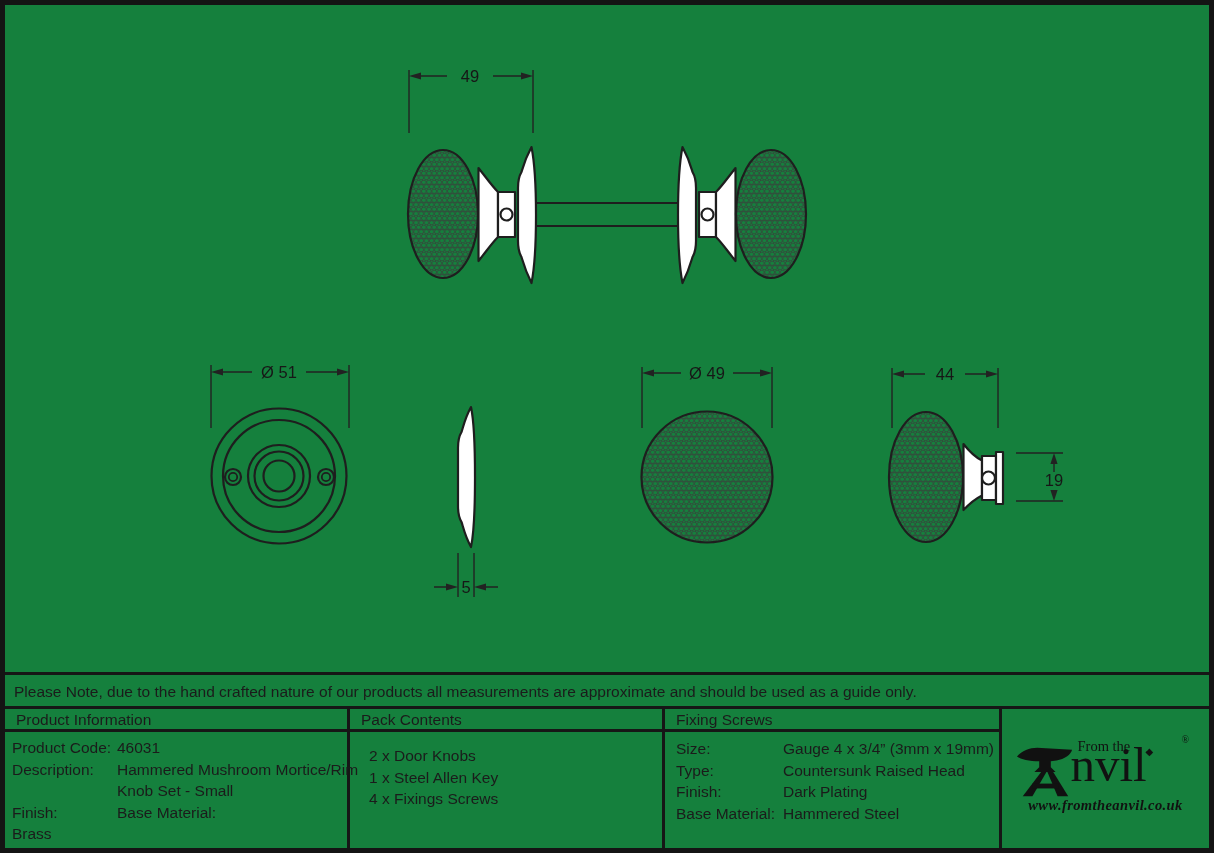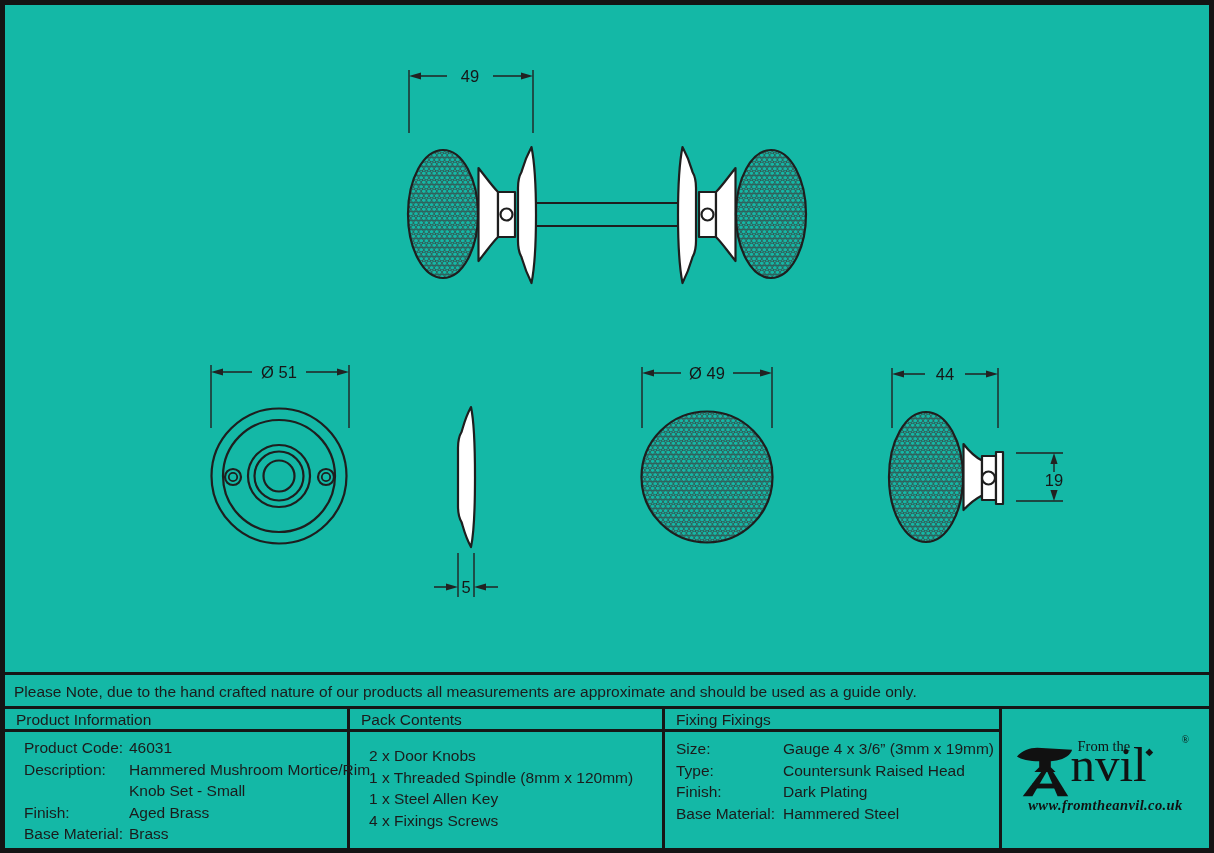--- a/index.html
+++ b/index.html
@@ -1,16 +1,16 @@
 <!DOCTYPE html>
 <html><head>
 <meta charset="utf-8">
 <style>
   html,body{margin:0;padding:0;background:#888;}
-  .sheet{position:relative;width:1214px;height:853px;background:#14b8a6;
+  .sheet{position:relative;width:1214px;height:853px;background:#15803d;
          font-family:"Liberation Sans",sans-serif;color:#1b1b1b;overflow:hidden;}
   .border-frame{position:absolute;inset:0;border:5px solid #141414;pointer-events:none;z-index:50;}
   svg.drawing{position:absolute;left:0;top:0;}
   svg text{font-family:"Liberation Sans",sans-serif;font-size:16.5px;fill:#171717;}
   .hline{position:absolute;background:#161616;height:2.6px;}
   .vline{position:absolute;background:#161616;width:2.6px;top:706px;bottom:4px;}
   .note-row{position:absolute;left:0;right:0;top:672px;height:40px;display:flex;align-items:center;
             padding-left:14px;font-size:15.5px;}
   .th{position:absolute;top:711px;font-size:15.5px;}
   .kv{position:absolute;display:grid;grid-template-columns:105px auto;font-size:15.5px;line-height:21.6px;}
@@ -147,45 +147,43 @@
   </div>
 
   <div class="hline" style="left:0;right:0;top:706px;"></div>
   <div class="hline" style="left:0;width:1001px;top:729px;"></div>
   <div class="vline" style="left:347px;"></div>
   <div class="vline" style="left:662px;"></div>
   <div class="vline" style="left:999px;"></div>
 
   <div class="th" style="left:16px;text-align:right;">Product Information</div>
   <div class="th" style="left:361px;">Pack Contents</div>
-  <div class="th" style="left:676px;">Fixing Fixings</div>
-
-  <div class="kv" style="left:12px;top:737px;margin-left:12px;">
+  <div class="th" style="left:676px;">Fixing Screws</div>
+
+  <div class="kv" style="left:12px;top:737px;">
     <span>Product Code:</span>
     <span>46031</span>
     <span>Description:</span>
     <span>Hammered Mushroom Mortice/Rim</span>
     <span></span>
     <span>Knob Set - Small</span>
     <span>Finish:</span>
-    <span>Aged Brass</span>
     <span>Base Material:</span>
     <span>Brass</span>
   </div>
 
   <ul class="list">
     <li>2 x Door Knobs</li>
-    <li>1 x Threaded Spindle (8mm x 120mm)</li>
     <li>1 x Steel Allen Key</li>
     <li>4 x Fixings Screws</li>
   </ul>
 
   <div class="kv fs" style="left:676px;top:738px;">
     <span>Size:</span>
-    <span>Gauge 4 x 3/6” (3mm x 19mm)</span>
+    <span>Gauge 4 x 3/4” (3mm x 19mm)</span>
     <span>Type:</span>
     <span>Countersunk Raised Head</span>
     <span>Finish:</span>
     <span>Dark Plating</span>
     <span>Base Material:</span>
     <span>Hammered Steel</span>
   </div>
 
   <div class="logo-cell">
     <div class="logo">

